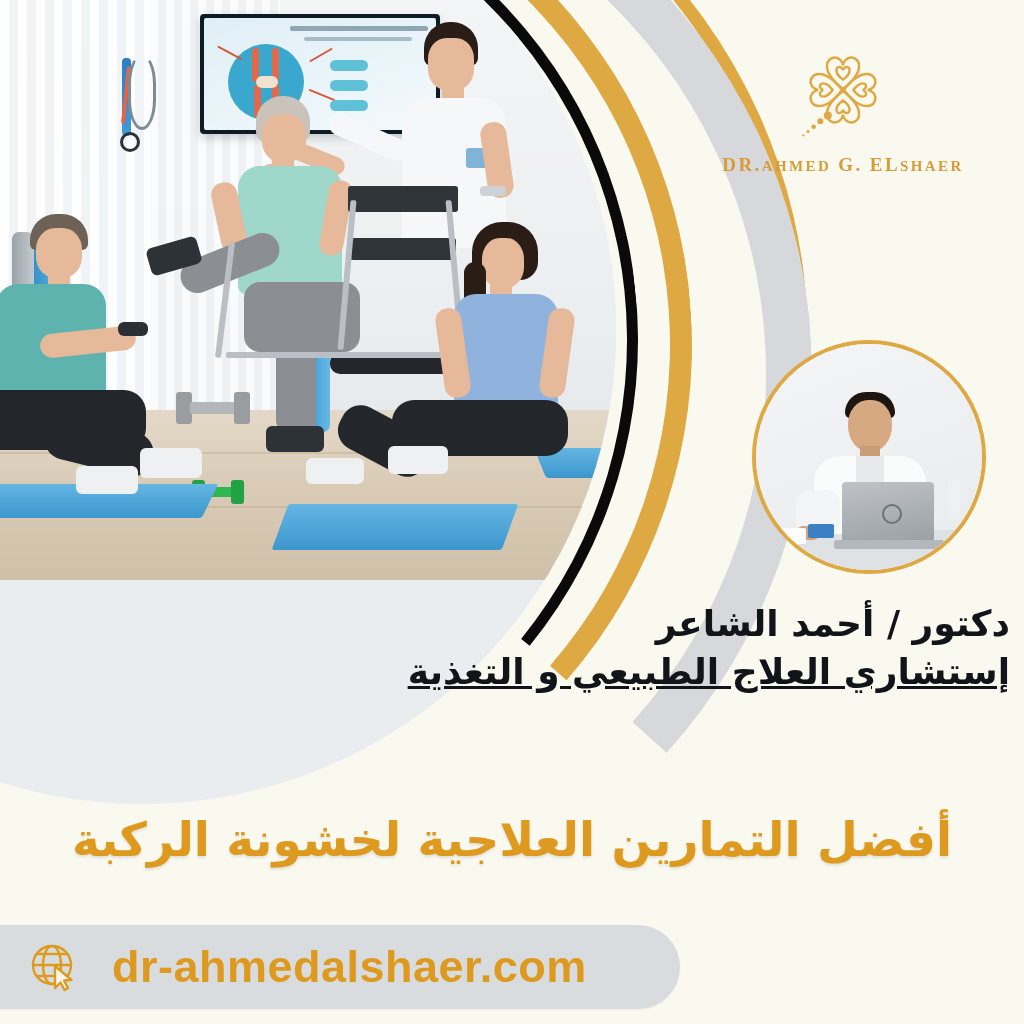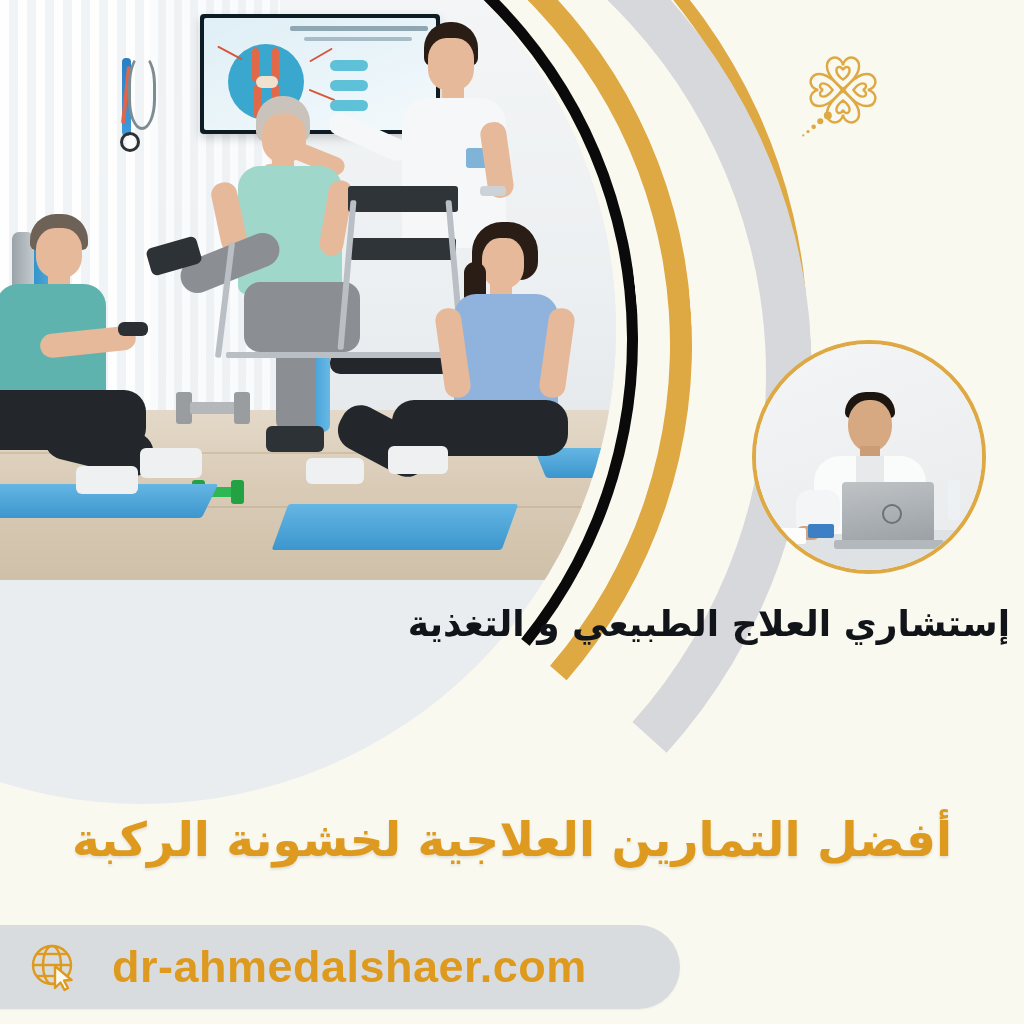--- a/index.html
+++ b/index.html
@@ -190,21 +190,21 @@
     direction:rtl;
   }
   .ar-line{
     color:#111418;
     font-weight:bold;
     font-family:"DejaVu Sans","Liberation Sans",sans-serif;
     line-height:1.32;
     white-space:nowrap;
   }
   .ar-1{font-size:36px;}
-  .ar-2{font-size:36px;}
+  .ar-2{font-size:36px;text-decoration:underline;}
   .ar-3{font-size:34px;}
 
   .headline{
     position:absolute;
     left:0; right:0; top:812px;
     text-align:center;
     direction:rtl;
     color:#DE9A1E;
     font-size:47px;
     font-weight:bold;
@@ -390,20 +390,25 @@
         </g>
         <g fill="#DEA843">
           <circle cx="39" cy="82" r="4.2"></circle>
           <circle cx="31" cy="88" r="3.2"></circle>
           <circle cx="24" cy="94" r="2.4"></circle>
           <circle cx="18" cy="99" r="1.7"></circle>
           <circle cx="13" cy="103" r="1.2"></circle>
         </g>
       </svg>
     </div>
+    <div class="brand-sub">
+      <span>DR.</span><span class="sm">AHMED</span>
+      <span>G.</span>
+      <span>EL</span><span class="sm">SHAER</span>
+    </div>
   </div>
 
   <div class="portrait">
     <div class="p-wall"></div>
     <div class="p-desk"></div>
     <div class="p-bottle"></div>
     <div class="p-hair"></div>
     <div class="p-head"></div>
     <div class="p-neck"></div>
     <div class="p-coat"></div>
@@ -411,20 +416,21 @@
     <div class="p-arm"></div>
     <div class="p-hand"></div>
     <div class="p-papers"></div>
     <div class="p-box"></div>
     <div class="p-lap-screen"></div>
     <div class="p-lap-logo"></div>
     <div class="p-lap-base"></div>
   </div>
 
   <div class="ar-block">
+    <div class="ar-line ar-1">دكتور / أحمد الشاعر</div>
     <div class="ar-line ar-2">إستشاري العلاج الطبيعي و التغذية</div>
   </div>
 
   <div class="headline">أفضل التمارين العلاجية لخشونة الركبة</div>
 
   <div class="urlbar">
     <div class="url-icon">
       <svg viewBox="0 0 52 52" width="52" height="52" aria-hidden="true">
         <g fill="none" stroke="#DE9A1E" stroke-width="2.4">
           <circle cx="24" cy="24" r="19"></circle>

